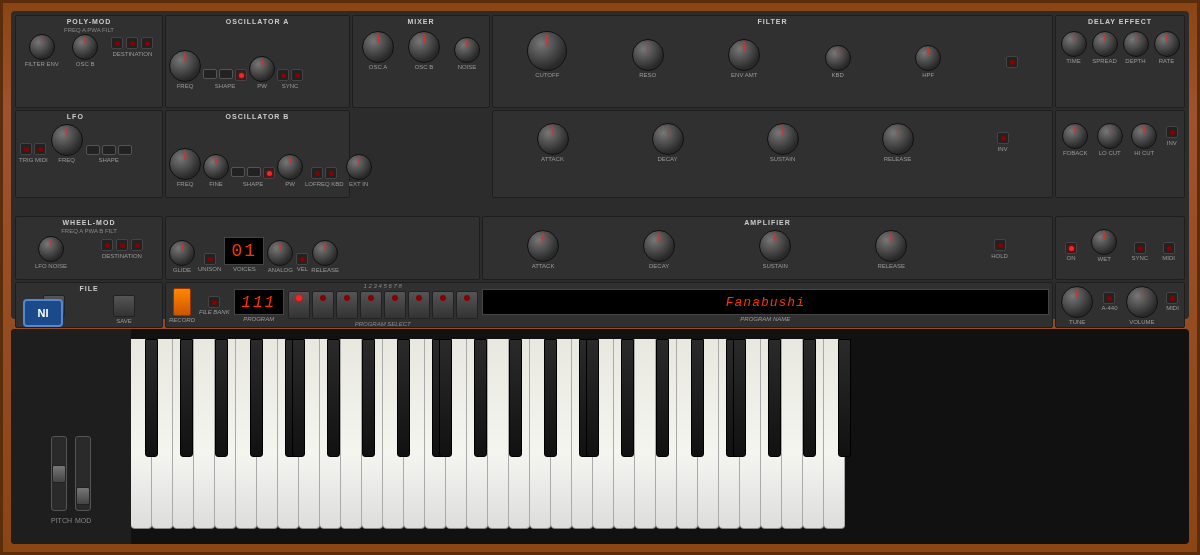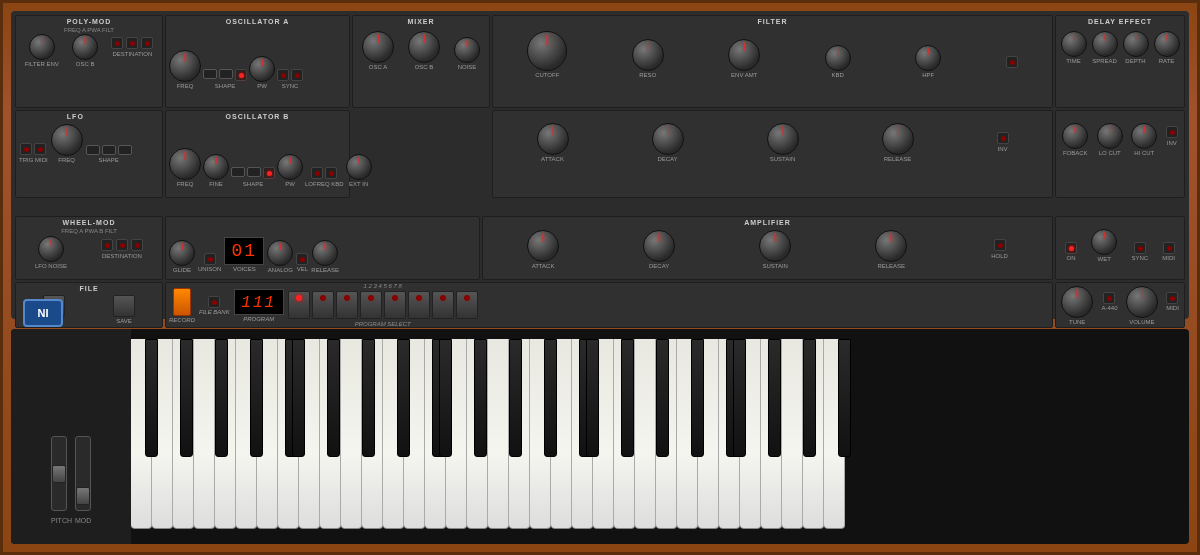--- a/index.html
+++ b/index.html
@@ -703,20 +703,24 @@
               <div class="prog-btn"></div>
               <div class="prog-btn"></div>
               <div class="prog-btn"></div>
               <div class="prog-btn"></div>
               <div class="prog-btn"></div>
               <div class="prog-btn"></div>
             </div>
             <div style="font-size:6px; color:#888; text-align:center;">PROGRAM SELECT</div>
           </div>
 
+          <div style="display:flex; flex-direction:column; align-items:center; gap:1px; flex:1;">
+            <div class="display-name" style="width:100%; height:26px; line-height:22px;">Fanabushi</div>
+            <div class="knob-lbl">PROGRAM NAME</div>
+          </div>
         </div>
       </div>
 
       <div class="cell" style="width:130px; flex-shrink:0;">
         <div style="display:flex; flex-direction:row; align-items:center; gap:4px; height:100%; justify-content:space-around;">
           <div class="knob-unit">
             <div class="k k-md"></div>
             <div class="knob-lbl">TUNE</div>
           </div>
           <div style="display:flex; flex-direction:column; align-items:center; gap:1px; margin-bottom:8px;">

